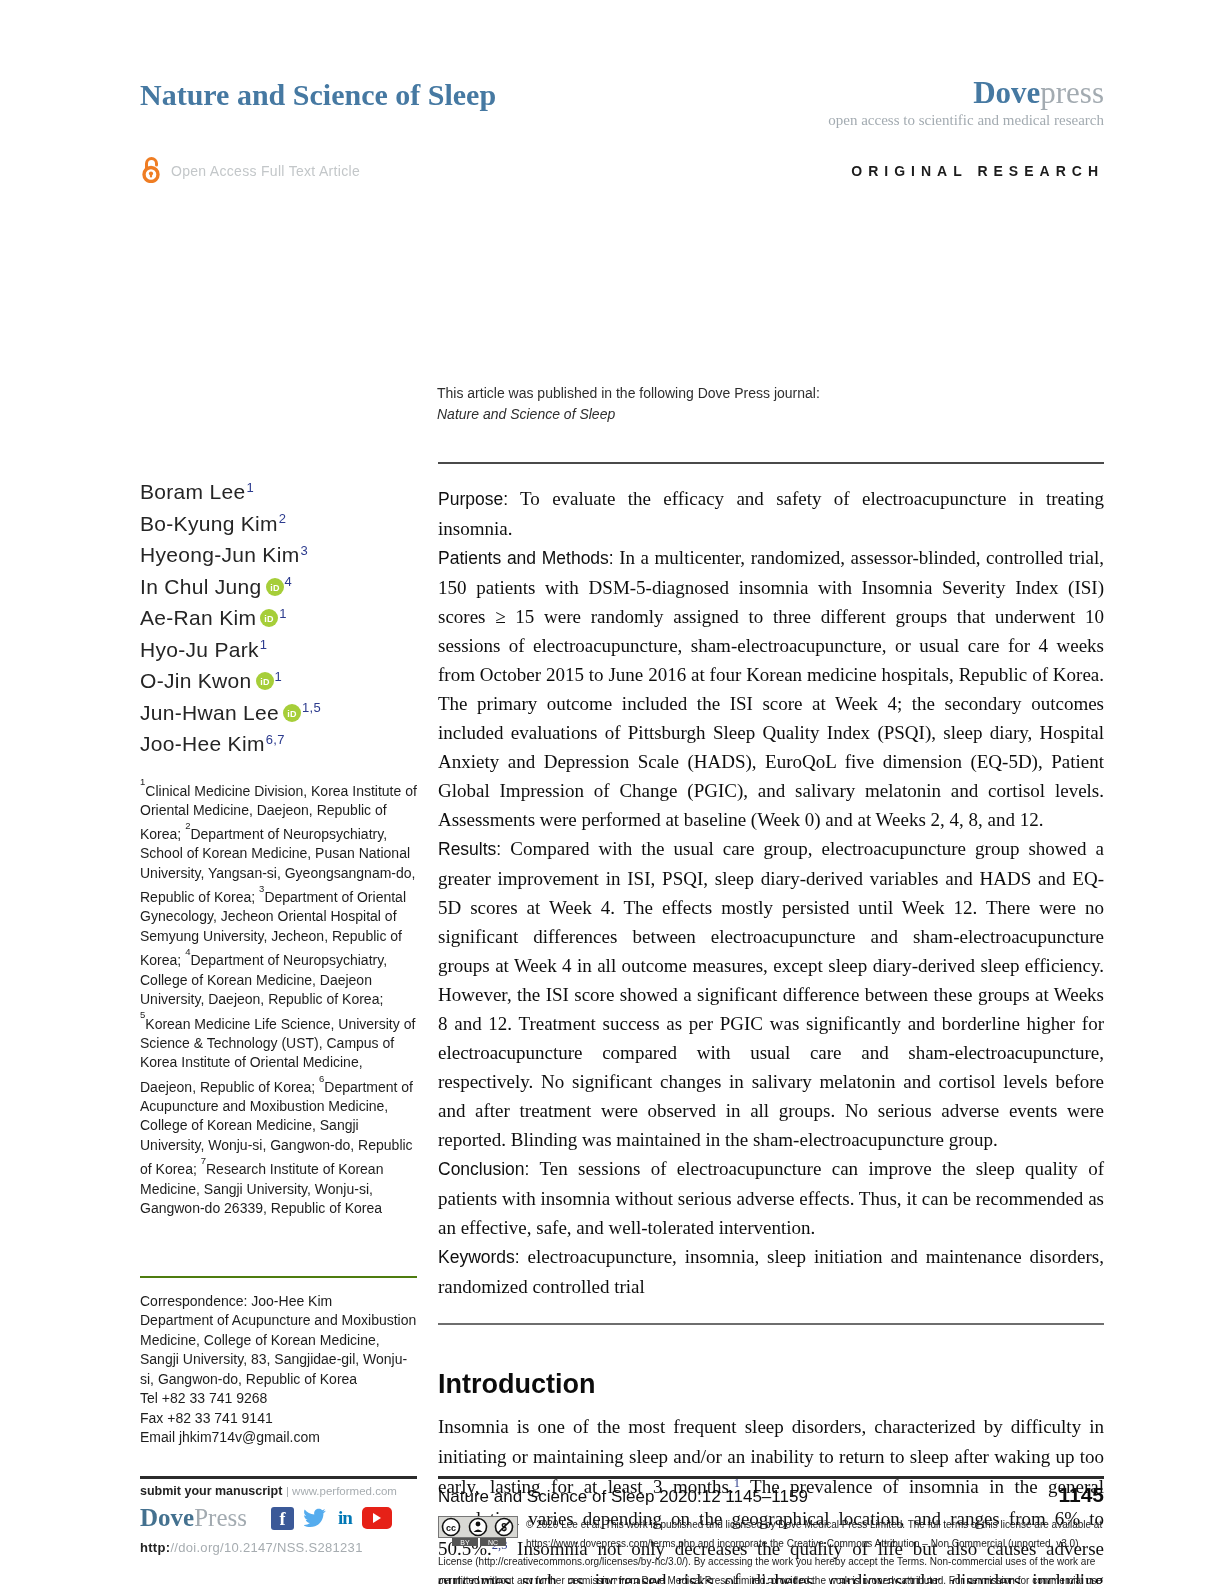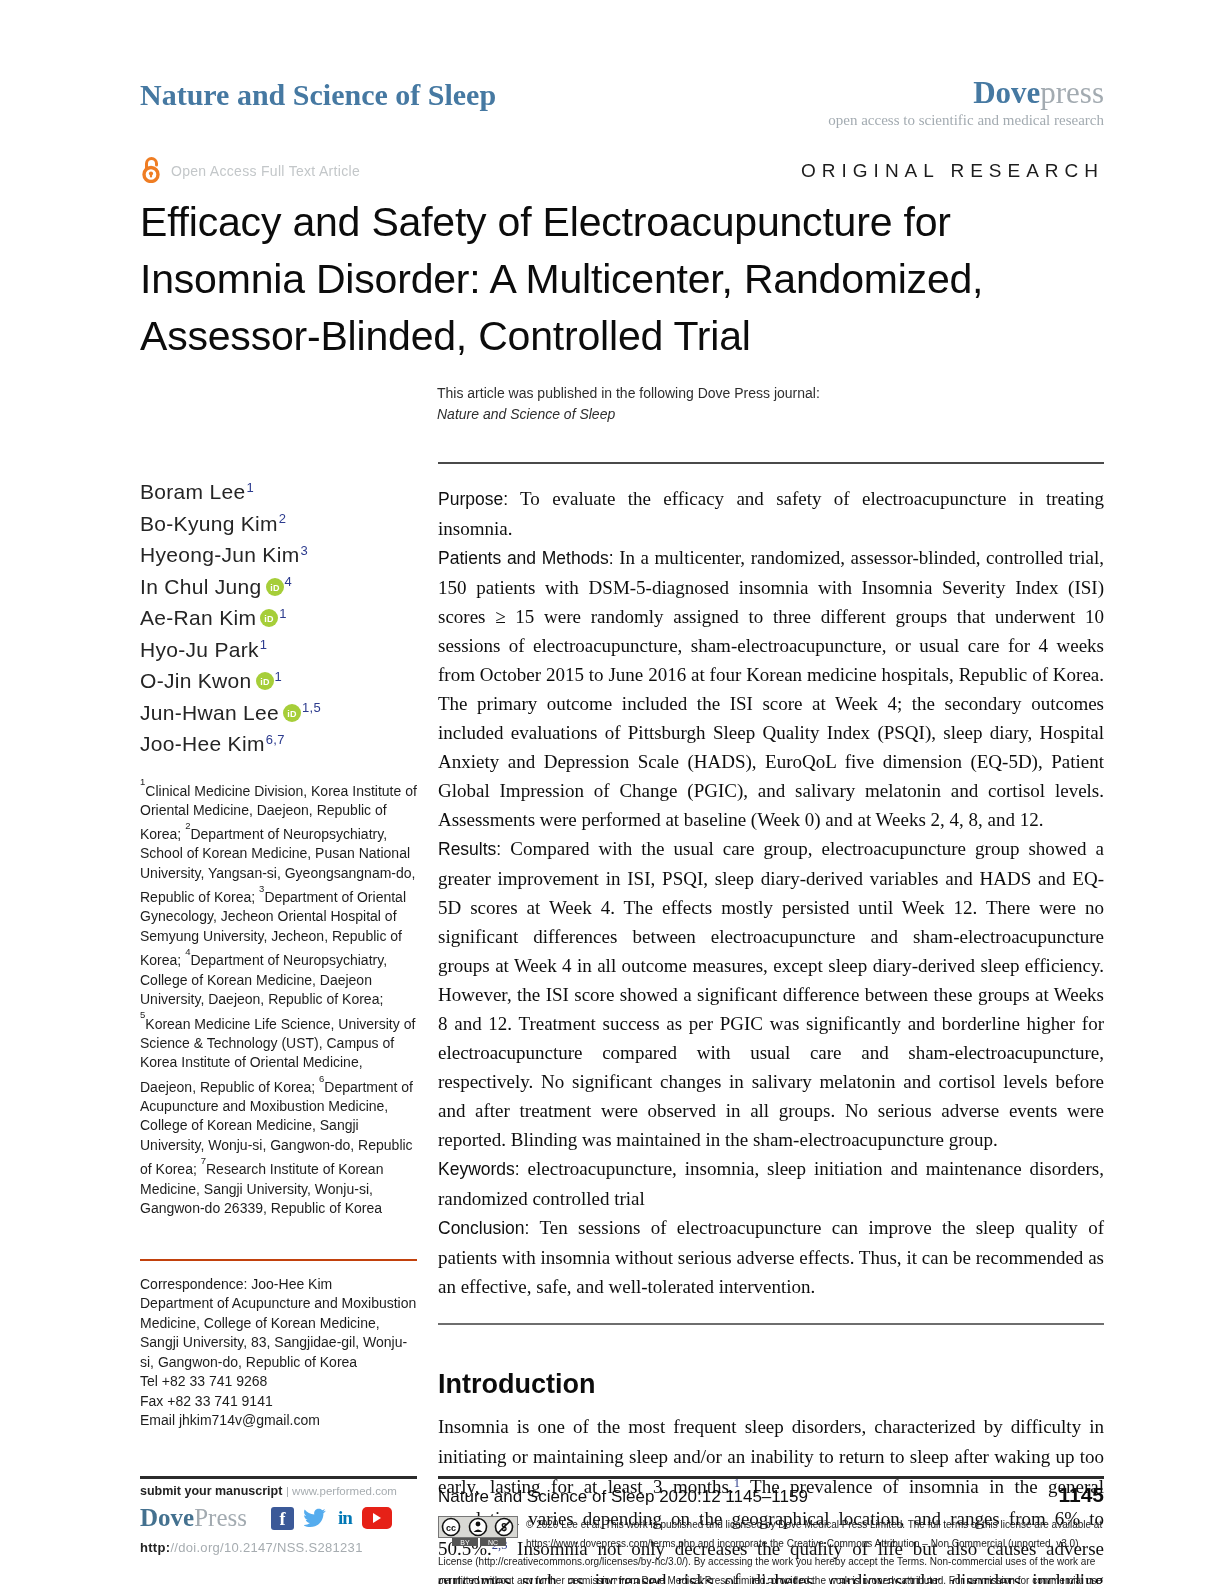--- a/index.html
+++ b/index.html
@@ -14,21 +14,21 @@
   .header-top { display:flex; justify-content:space-between; align-items:flex-start; }
   .journal-name { font-family:"Liberation Serif", serif; font-weight:bold; font-size:30px; color:#4679A2; }
   .dovepress { font-family:"Liberation Serif", serif; font-size:31px; line-height:30px; }
   .dovepress .dove { font-weight:bold; color:#4679A2; }
   .dovepress .press { color:#A3ABB1; }
   .tagline { font-family:"Liberation Serif", serif; font-size:15px; color:#A3ABB1; text-align:right; margin-top:4px; }
 
   .oa-row { position:absolute; left:140px; right:120px; top:155px; display:flex; justify-content:space-between; align-items:center; }
   .oa-left { display:flex; align-items:center; gap:9px; }
   .oa-label { font-size:14px; color:#C3C7C9; letter-spacing:0.3px; }
-  .article-type { font-size:19px; letter-spacing:6px; color:#1c1c1c; font-weight:400; }
+  .article-type { font-size:14px; letter-spacing:6px; color:#1c1c1c; font-weight:700; }
 
   
   .title {
     position:absolute; left:140px; top:194px; max-width:968px;
     font-size:41px; line-height:57px; font-weight:400; color:#0c0c0c; letter-spacing:-0.2px;
   }
   .published-note { position:absolute; left:437px; top:383px; font-size:14px; color:#2e2e2e; line-height:21px; }
   .published-journal { font-style:italic; }
 
   
@@ -36,21 +36,21 @@
   .col-left { width:277px; flex:none; }
   .col-right { width:666px; flex:none; margin-left:21px; }
 
   
   .authors { margin-top:16px; }
   .author-line { font-size:21px; line-height:28.5px; color:#252525; letter-spacing:0.3px; }
   .author-sup { font-size:13px; color:#2C3B8E; position:relative; top:-0.55em; margin-left:1px; }
   .orcid-icon { display:inline-block; width:18px; height:18px; vertical-align:-2px; margin-left:4px; }
   .affiliations { margin-top:15px; font-size:14px; line-height:19.5px; color:#1d1d1d; }
   .affiliations sup, .corr sup { font-size:9.5px; position:relative; top:-0.45em; }
-  .corr { margin-top:40px; border-top:2px solid #c2410c; padding-top:14px; font-size:14px; line-height:19.5px; color:#1d1d1d; }
+  .corr { margin-top:57px; border-top:2px solid #4d7c0f; padding-top:14px; font-size:14px; line-height:19.5px; color:#1d1d1d; }
 
   
   .abstract { border-top:2px solid #4a4a4a; padding-top:20px; }
   .abs-p { font-family:"Liberation Serif", serif; font-size:19px; line-height:29px; text-align:justify; color:#0e0e0e; }
   .abs-label { font-family:"Liberation Sans", sans-serif; font-weight:normal; font-size:17.5px; }
   .abstract-end-rule { border:none; border-top:2px solid #6e6e6e; margin-top:22px; }
   .intro-heading { margin-top:44px; font-size:27px; font-weight:bold; color:#0c0c0c; }
   .intro-p { margin-top:12px; font-family:"Liberation Serif", serif; font-size:19px; line-height:30px; text-align:justify; color:#0e0e0e; }
   .ref-sup { font-size:12.5px; color:#33418E; position:relative; top:-0.5em; }
 
@@ -105,21 +105,20 @@
           <circle cx="11" cy="19.5" r="7" fill="none" stroke="#EF7D23" stroke-width="3.4"></circle>
           <circle cx="11" cy="18.5" r="2.1" fill="#EF7D23"></circle>
           <rect x="9.9" y="19" width="2.2" height="3.6" rx="1" fill="#EF7D23"></rect>
         </svg>
       </span>
       <span class="oa-label">Open Access Full Text Article</span>
     </div>
     <div class="article-type">ORIGINAL RESEARCH</div>
   </div>
 
-  <h1 class="title">Efficacy and Safety of Electroacupuncture for Insomnia Disorder: A Multicenter, Randomized, Assessor-Blinded, Controlled Trial</h1>
 
   <div class="published-note">
     <div>This article was published in the following Dove Press journal:</div>
     <div class="published-journal">Nature and Science of Sleep</div>
   </div>
 
   <div class="columns">
     <div class="col-left">
       <div class="authors" id="authors">
           <div class="author-line"><span>Boram Lee</span><span class="author-sup">1</span></div>
@@ -152,22 +151,22 @@
         <div>Fax +82 33 741 9141</div>
         <div>Email jhkim714v@gmail.com</div>
       </div>
     </div>
 
     <div class="col-right">
       <div class="abstract" id="abstract">
           <p class="abs-p"><span class="abs-label">Purpose:</span> To evaluate the efficacy and safety of electroacupuncture in treating insomnia.</p>
           <p class="abs-p"><span class="abs-label">Patients and Methods:</span> In a multicenter, randomized, assessor-blinded, controlled trial, 150 patients with DSM-5-diagnosed insomnia with Insomnia Severity Index (ISI) scores ≥ 15 were randomly assigned to three different groups that underwent 10 sessions of electroacupuncture, sham-electroacupuncture, or usual care for 4 weeks from October 2015 to June 2016 at four Korean medicine hospitals, Republic of Korea. The primary outcome included the ISI score at Week 4; the secondary outcomes included evaluations of Pittsburgh Sleep Quality Index (PSQI), sleep diary, Hospital Anxiety and Depression Scale (HADS), EuroQoL five dimension (EQ-5D), Patient Global Impression of Change (PGIC), and salivary melatonin and cortisol levels. Assessments were performed at baseline (Week 0) and at Weeks 2, 4, 8, and 12.</p>
           <p class="abs-p"><span class="abs-label">Results:</span> Compared with the usual care group, electroacupuncture group showed a greater improvement in ISI, PSQI, sleep diary-derived variables and HADS and EQ-5D scores at Week 4. The effects mostly persisted until Week 12. There were no significant differences between electroacupuncture and sham-electroacupuncture groups at Week 4 in all outcome measures, except sleep diary-derived sleep efficiency. However, the ISI score showed a significant difference between these groups at Weeks 8 and 12. Treatment success as per PGIC was significantly and borderline higher for electroacupuncture compared with usual care and sham-electroacupuncture, respectively. No significant changes in salivary melatonin and cortisol levels before and after treatment were observed in all groups. No serious adverse events were reported. Blinding was maintained in the sham-electroacupuncture group.</p>
+          <p class="abs-p"><span class="abs-label">Conclusion:</span> Ten sessions of electroacupuncture can improve the sleep quality of patients with insomnia without serious adverse effects. Thus, it can be recommended as an effective, safe, and well-tolerated intervention.</p>
           <p class="abs-p"><span class="abs-label">Keywords:</span> electroacupuncture, insomnia, sleep initiation and maintenance disorders, randomized controlled trial</p>
-          <p class="abs-p"><span class="abs-label">Conclusion:</span> Ten sessions of electroacupuncture can improve the sleep quality of patients with insomnia without serious adverse effects. Thus, it can be recommended as an effective, safe, and well-tolerated intervention.</p>
         </div>
       <hr class="abstract-end-rule">
       <h2 class="intro-heading">Introduction</h2>
       <p class="intro-p" id="intro-para">Insomnia is one of the most frequent sleep disorders, characterized by difficulty in initiating or maintaining sleep and/or an inability to return to sleep after waking up too early, lasting for at least 3 months.<span class="ref-sup">1</span> The prevalence of insomnia in the general population varies depending on the geographical location, and ranges from 6% to 50.5%.<span class="ref-sup">2,3</span> Insomnia not only decreases the quality of life but also causes adverse outcomes such as increased risks of diabetes, cardiovascular disorders including hypertension and myocardial infarction, and even suicidal thoughts and behaviors.</p>
     </div>
   </div>
 
   <div class="footer">
     <div class="footer-left">
       <div class="submit-row">

